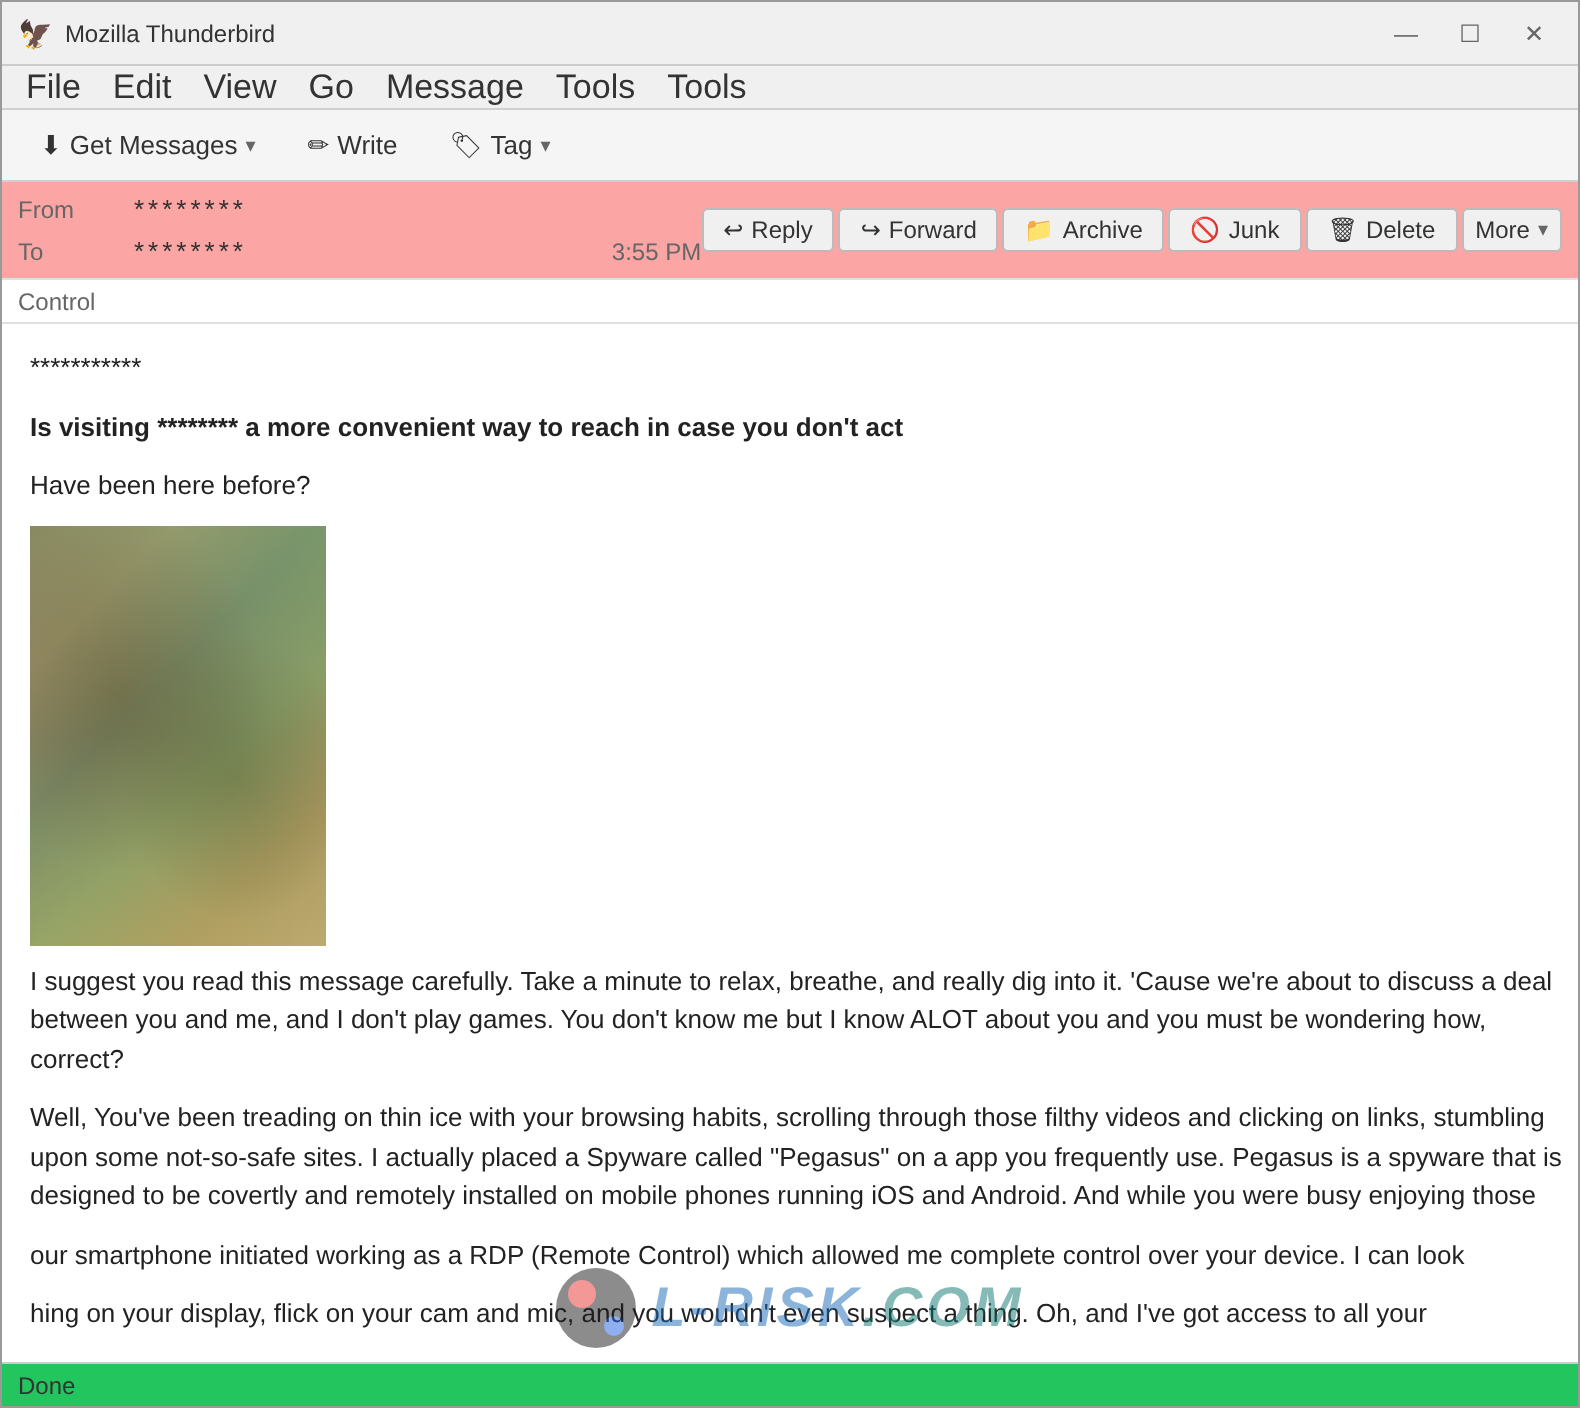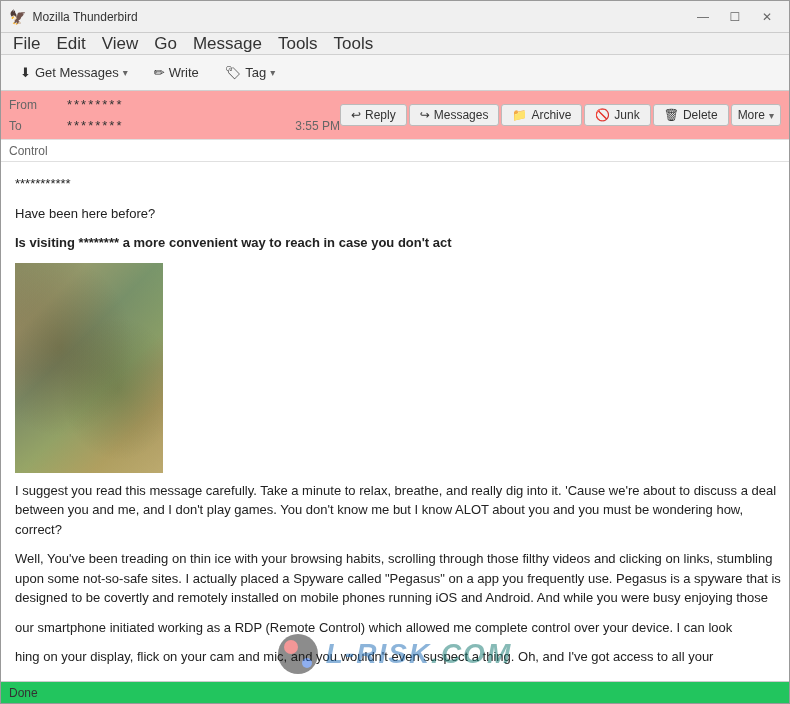--- a/index.html
+++ b/index.html
@@ -286,21 +286,21 @@
           <span class="timestamp">3:55 PM</span>
         </div>
       </div>
       <div class="actions-section">
         <button class="action-btn">
           <span class="action-btn-icon">↩</span>
           <span>Reply</span>
         </button>
         <button class="action-btn">
           <span class="action-btn-icon">↪</span>
-          <span>Messages</span>
+          <span>Forward</span>
         </button>
         <button class="action-btn">
           <span class="action-btn-icon">📁</span>
           <span>Archive</span>
         </button>
         <button class="action-btn">
           <span class="action-btn-icon">🚫</span>
           <span>Junk</span>
         </button>
         <button class="action-btn">
@@ -314,24 +314,24 @@
       </div>
     </div>
 
     <div class="subject-row">
       <span class="field-label">Control</span>
     </div>
 
     <div class="scrollable-body">
       <div class="email-body-text">
         <p>***********</p>
-        <p>Have been here before?</p>
         <p>
           <strong>Is visiting ******** a more convenient way to reach in case you don't act</strong>
         </p>
+        <p>Have been here before?</p>
 
         <div class="email-image"></div>
 
         <p>I suggest you read this message carefully. Take a minute to relax, breathe, and really dig into it. 'Cause we're about to discuss a deal between you and me, and I don't play games. You don't know me but I know ALOT about you and you must be wondering how, correct?</p>
         <p>
           <span>Well, You've been treading on thin ice with your browsing habits, scrolling through those filthy videos and clicking on links, stumbling upon some not-so-safe sites. I actually placed a Spyware called "Pegasus" on a app you frequently use. Pegasus is a spyware that is designed to be covertly and remotely installed on mobile phones running iOS and Android. And while you were busy enjoying those</span>
         </p>
         <p>
           <span>our smartphone initiated working as a RDP (Remote Control) which allowed me complete control over your device. I can look</span>
         </p>

